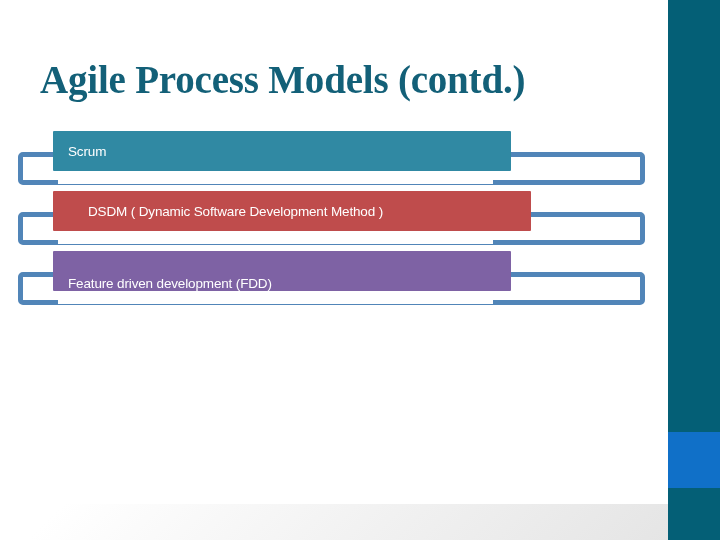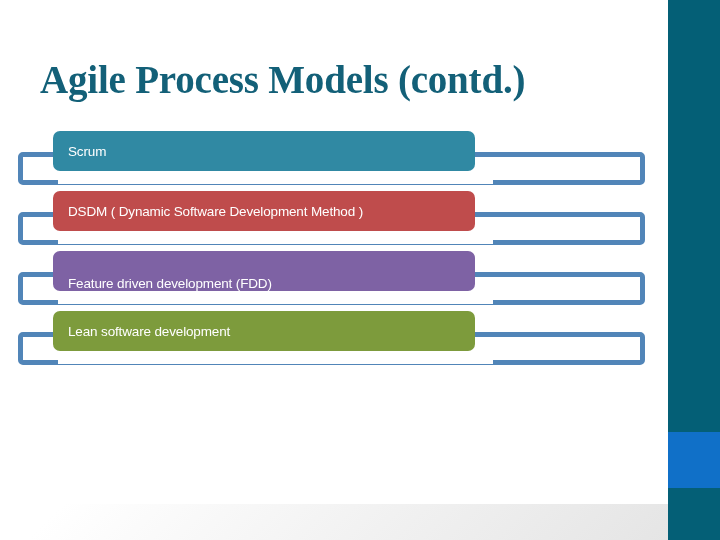--- a/index.html
+++ b/index.html
@@ -97,23 +97,23 @@
     width: 435px;
     height: 9px;
     background: #ffffff;
   }
 
   
   .row-bar {
     position: absolute;
     left: 53px;
     top: 0px;
-    width: 422px;
+    width: 458px;
     height: 40px;
-    border-radius: 7px;
+    border-radius: 1px;
     display: flex;
     align-items: center;
   }
   .row-label {
     color: #ffffff;
     font-size: 13.5px;
     font-family: "Liberation Sans", sans-serif;
     padding-left: 15px;
     letter-spacing: -0.15px;
     white-space: nowrap;
@@ -140,38 +140,30 @@
       <div class="row-bar" style="background: rgb(48, 137, 163);">
         <span class="row-label">Scrum</span>
       </div>
     </div>
 
 
     <div class="row">
       <div class="row-frame" style="border-color: rgb(81, 133, 184);">
         <div class="row-frame-gap"></div>
       </div>
-      <div class="row-bar" style="background: rgb(191, 76, 76);">
+      <div class="row-bar" style="background: rgb(191, 76, 76); padding-left: 20px;">
         <span class="row-label">DSDM   ( Dynamic Software Development Method )</span>
       </div>
     </div>
 
     <div class="row">
       <div class="row-frame" style="border-color: rgb(81, 133, 184);">
         <div class="row-frame-gap"></div>
       </div>
       <div class="row-bar" style="background: rgb(126, 98, 164); align-items: flex-end;">
         <span class="row-label">Feature driven development  (FDD)</span>
       </div>
     </div>
 
-    <div class="row">
-      <div class="row-frame" style="border-color: rgb(81, 133, 184);">
-        <div class="row-frame-gap"></div>
-      </div>
-      <div class="row-bar" style="background: rgb(125, 155, 60);">
-        <span class="row-label">Lean software development</span>
-      </div>
-    </div>
 
 
   </div>
 </div>
 
 </body></html>

